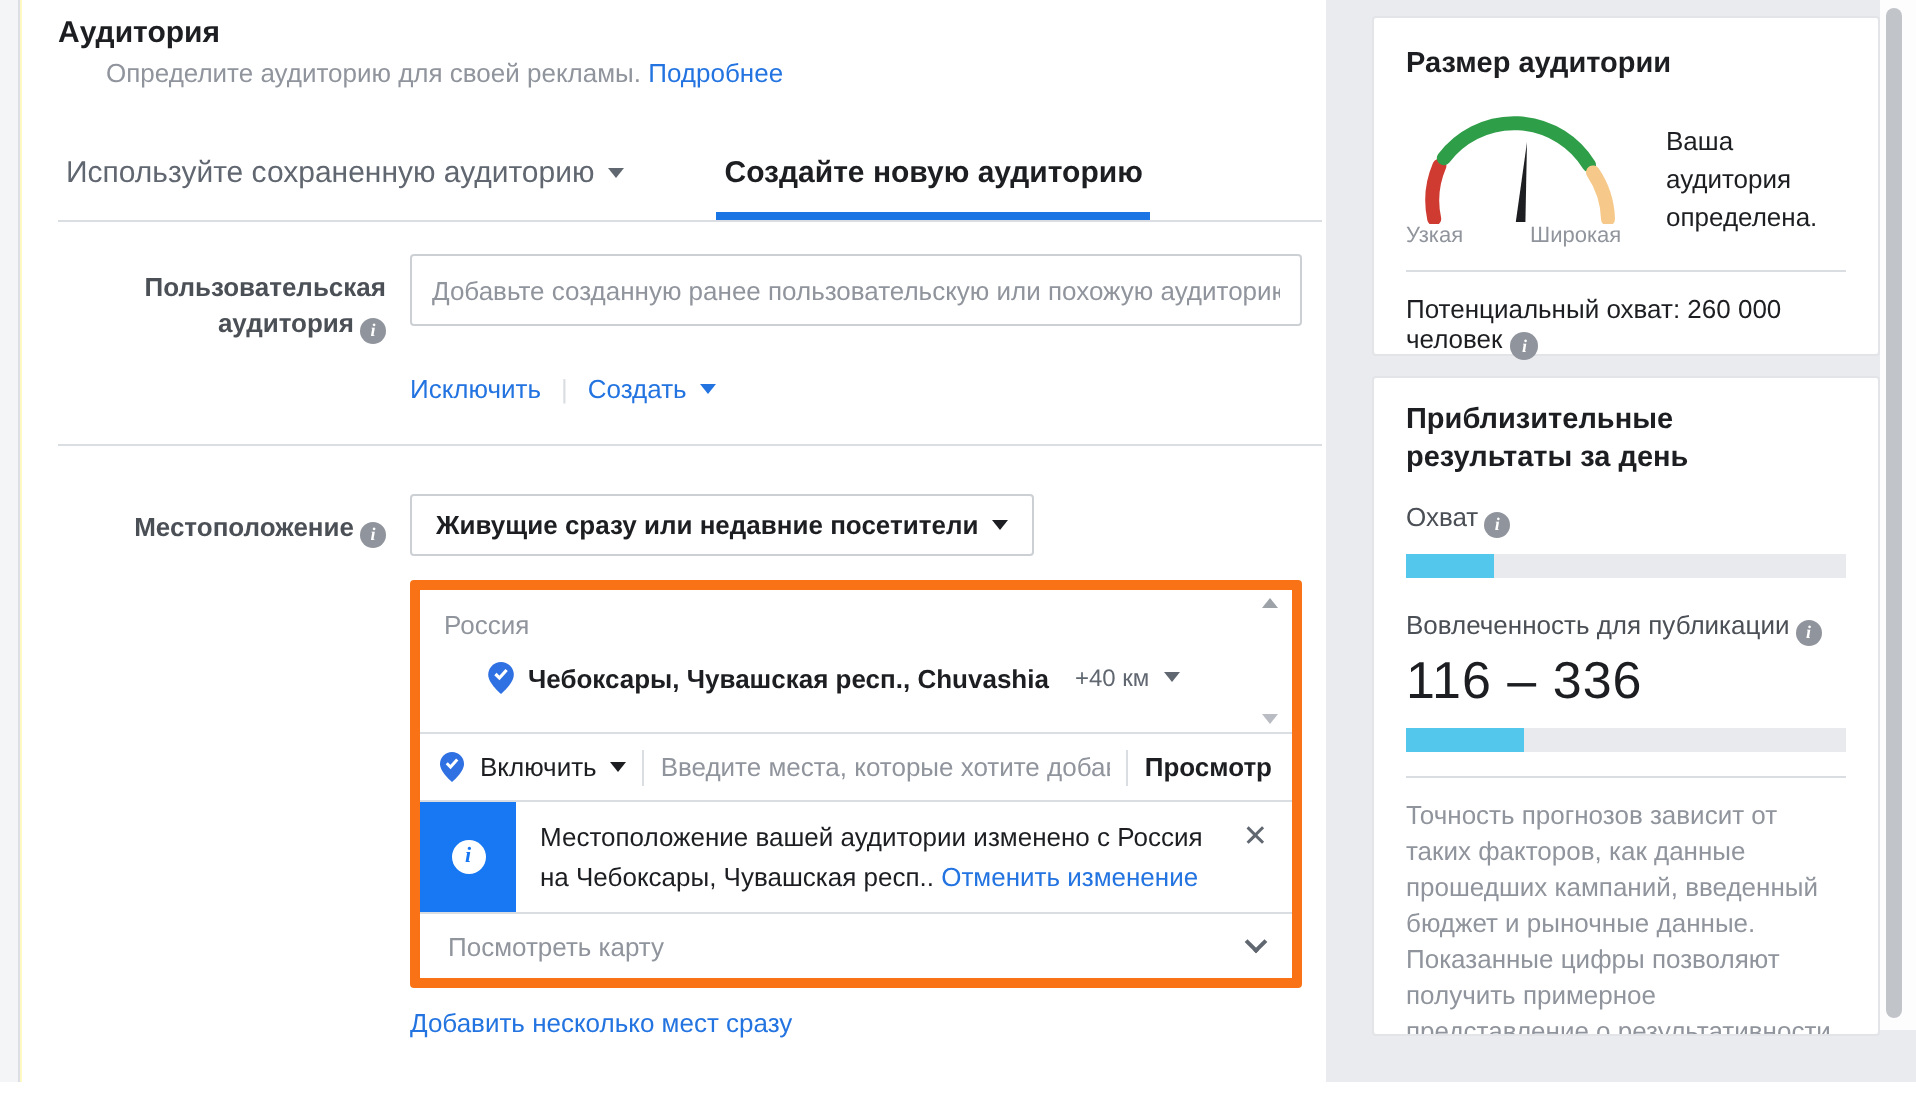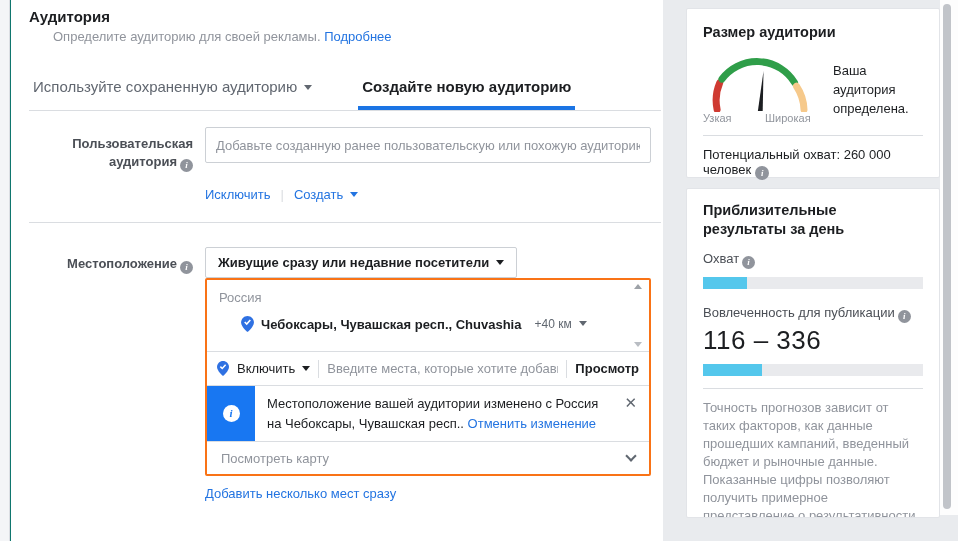--- a/index.html
+++ b/index.html
@@ -1,18 +1,18 @@
 <!DOCTYPE html>
 <html><head>
 <meta charset="utf-8">
 <style>
   * { margin:0; padding:0; box-sizing:border-box; }
   html,body { width:958px; height:553px; }
   body { font-family:"Liberation Sans","DejaVu Sans",sans-serif; background:#fff; color:#1c1e21; }
-  #app { position:relative; width:958px; height:541px; overflow:hidden; background:#0f766e; }
+  #app { position:relative; width:958px; height:541px; overflow:hidden; background:#fef9c3; }
 
   
   .left-rail { position:absolute; left:0; top:0; width:10px; height:100%; background:#f4f5f7; border-right:1px solid #dcdee3; }
 
   
   .main { position:absolute; left:11px; top:0; width:652px; height:553px; background:#fff; padding:6px 0 0 18px; }
   .page-title { font-size:15px; font-weight:bold; color:#1c1e21; margin-top:2px; }
   .page-sub { font-size:13px; color:#90949c; margin-top:4px;margin-left:24px; }
   .link { color:#2374e1; text-decoration:none; cursor:pointer; }
 
@@ -32,21 +32,21 @@
 
   .link-row { margin-top:24px; font-size:13px; display:flex; align-items:center; gap:10px; }
   .vsep { color:#dadde1; }
 
   .divider { border:none; border-top:1px solid #dadde1; width:632px; margin-top:20px; }
 
   .caret { display:inline-block; width:0; height:0; border-left:4px solid transparent; border-right:4px solid transparent; border-top:5px solid currentColor; margin-left:7px; vertical-align:2px; }
 
   .living-dropdown { display:inline-flex; align-items:center; border:1px solid #ccd0d5; border-radius:2px; background:#fff; padding:7px 12px; font-size:13px; font-weight:bold; color:#1c1e21; cursor:pointer; }
 
-  .location-widget { margin-top:0; border:2px solid #f97316; border-radius:2px; background:#fff; }
+  .location-widget { margin-top:12px; border:5px solid #f97316; border-radius:2px; background:#fff; }
   .loc-list { position:relative; height:72px; border-bottom:1px solid #dadde1; padding:10px 26px 0 12px; }
   .loc-country { font-size:13px; color:#90949c; }
   .loc-city-row { display:flex; align-items:center; margin-top:11px; padding-left:22px; gap:7px; }
   .loc-city { font-size:13px; font-weight:bold; color:#1c1e21; }
   .loc-radius { font-size:12px; color:#606770; margin-left:6px; cursor:pointer; }
   .loc-scroll { position:absolute; right:4px; top:4px; bottom:4px; width:14px; display:flex; flex-direction:column; justify-content:space-between; align-items:center; }
   .tri-up { width:0; height:0; border-left:4px solid transparent; border-right:4px solid transparent; border-bottom:5px solid #9da2a8; }
   .tri-down { width:0; height:0; border-left:4px solid transparent; border-right:4px solid transparent; border-top:5px solid #b9bdc3; }
 
   .loc-include-row { display:flex; align-items:center; height:34px; border-bottom:1px solid #dadde1; padding:0 10px; gap:8px; }

